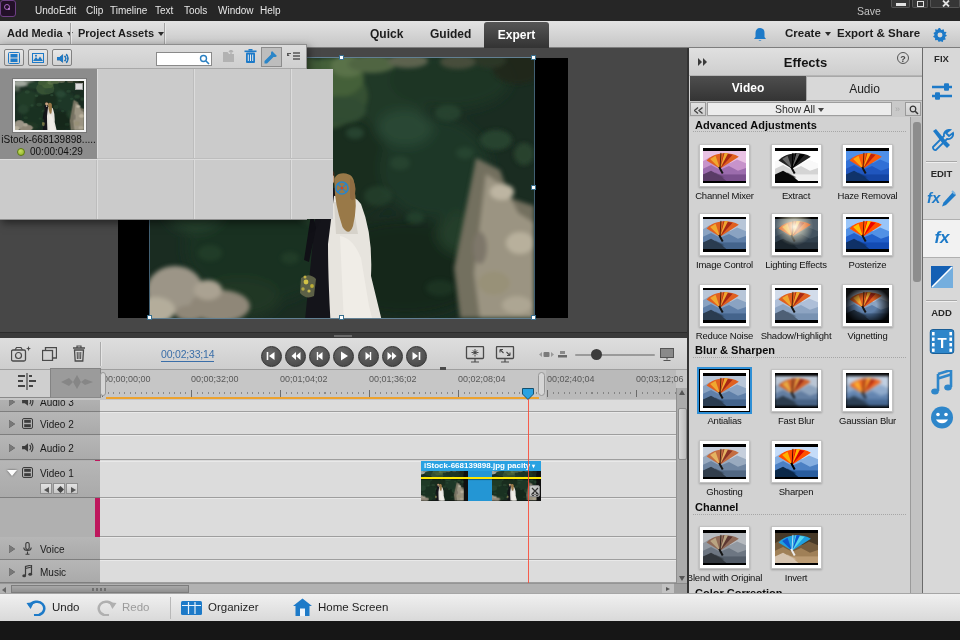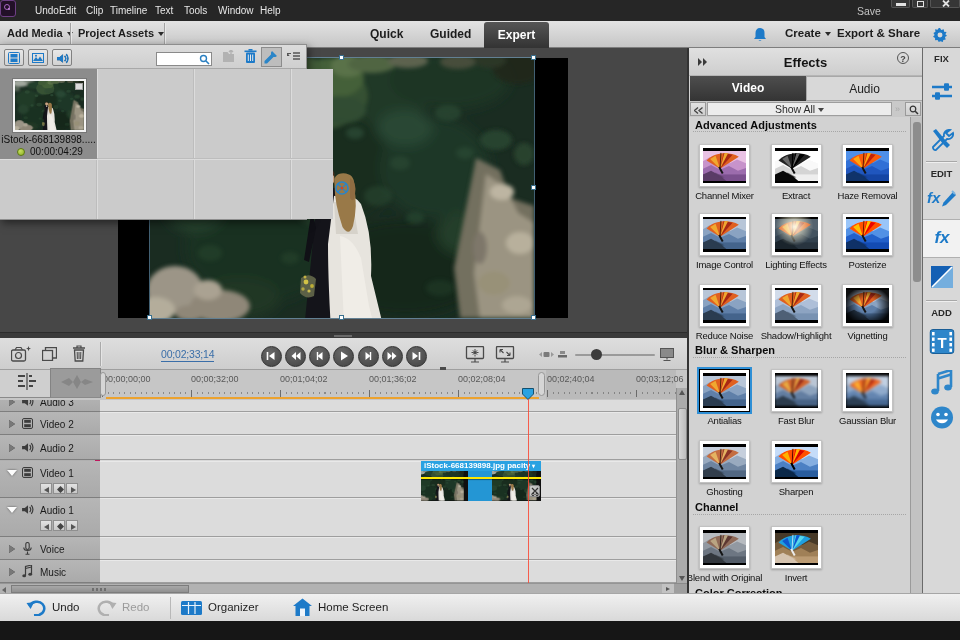--- a/index.html
+++ b/index.html
@@ -547,45 +547,20 @@
               <path d="M3.5,0 L7,3.5 L3.5,7 L0,3.5 Z" fill="#444"></path>
             </svg>
           </b>
           <b>
             <svg style="position:absolute;left:4px;top:2.5px" width="5" height="6" viewBox="0 0 5 6">
               <path d="M0,0 L5,3 L0,6 Z" fill="#555"></path>
             </svg>
           </b>
         </div>
       </div>
-      <div class="hrow" style="top:98px;height:39px">
-        <div class="tri-d" style="top:9px"></div>
-        <svg style="position:absolute;left:21px;top:6px" width="13" height="11" viewBox="0 0 12 10">
-          <path d="M1,3.5 L3.5,3.5 L6.5,1 L6.5,9 L3.5,6.5 L1,6.5 Z" fill="#3c3c3c"></path>
-          <path d="M8,2.5 Q10,5 8,7.5 M9.5,1 Q12.5,5 9.5,9" stroke="#3c3c3c" stroke-width="1.1" fill="none"></path>
-        </svg>
-        <span class="tlabel" style="top:7px">Audio 1</span>
-        <div class="tbtns" style="top:22px">
-          <b>
-            <svg style="position:absolute;left:3px;top:2.5px" width="5" height="6" viewBox="0 0 5 6">
-              <path d="M5,0 L0,3 L5,6 Z" fill="#555"></path>
-            </svg>
-          </b>
-          <b>
-            <svg style="position:absolute;left:2.5px;top:2px" width="7" height="7" viewBox="0 0 7 7">
-              <path d="M3.5,0 L7,3.5 L3.5,7 L0,3.5 Z" fill="#444"></path>
-            </svg>
-          </b>
-          <b>
-            <svg style="position:absolute;left:4px;top:2.5px" width="5" height="6" viewBox="0 0 5 6">
-              <path d="M0,0 L5,3 L0,6 Z" fill="#555"></path>
-            </svg>
-          </b>
-        </div>
-      </div>
       <div class="hrow" style="top:137px;height:23px">
         <div class="tri-r" style="top:7.5px"></div>
         <svg style="position:absolute;left:23px;top:4.5px" width="9" height="13" viewBox="0 0 9 13">
           <rect x="2.8" y="0.5" width="3.4" height="7" rx="1.7" fill="none" stroke="#3c3c3c" stroke-width="1.1"></rect>
           <path d="M0.8,5.5 C0.8,9.5 8.2,9.5 8.2,5.5 M4.5,9.5 L4.5,12 M2.5,12.3 L6.5,12.3" stroke="#3c3c3c" stroke-width="1.1" fill="none"></path>
         </svg>
         <span class="tlabel" style="top:6.5px">Voice</span>
       </div>
       <div class="hrow" style="top:160px;height:23px">
         <div class="tri-r" style="top:7.5px"></div>

